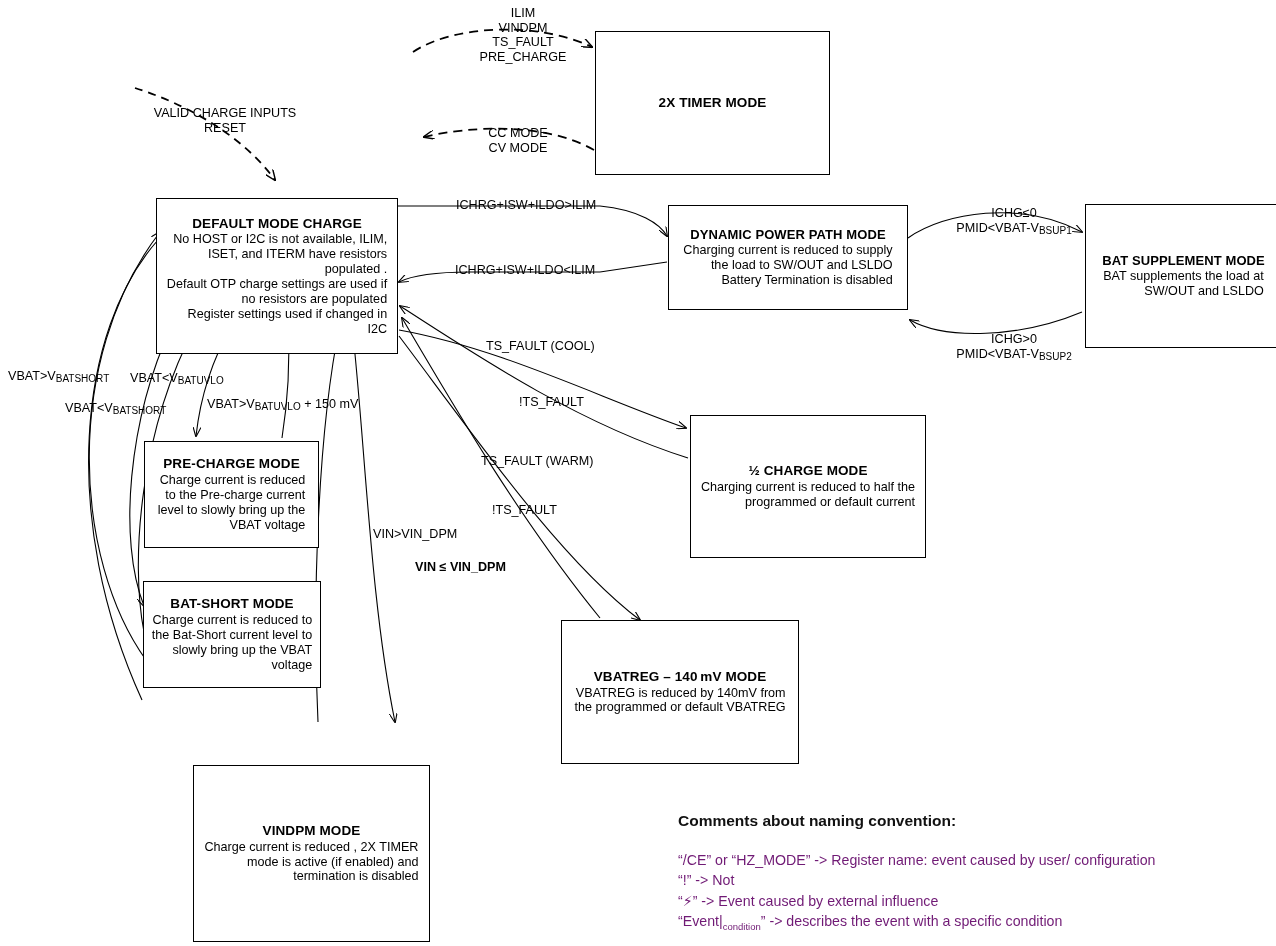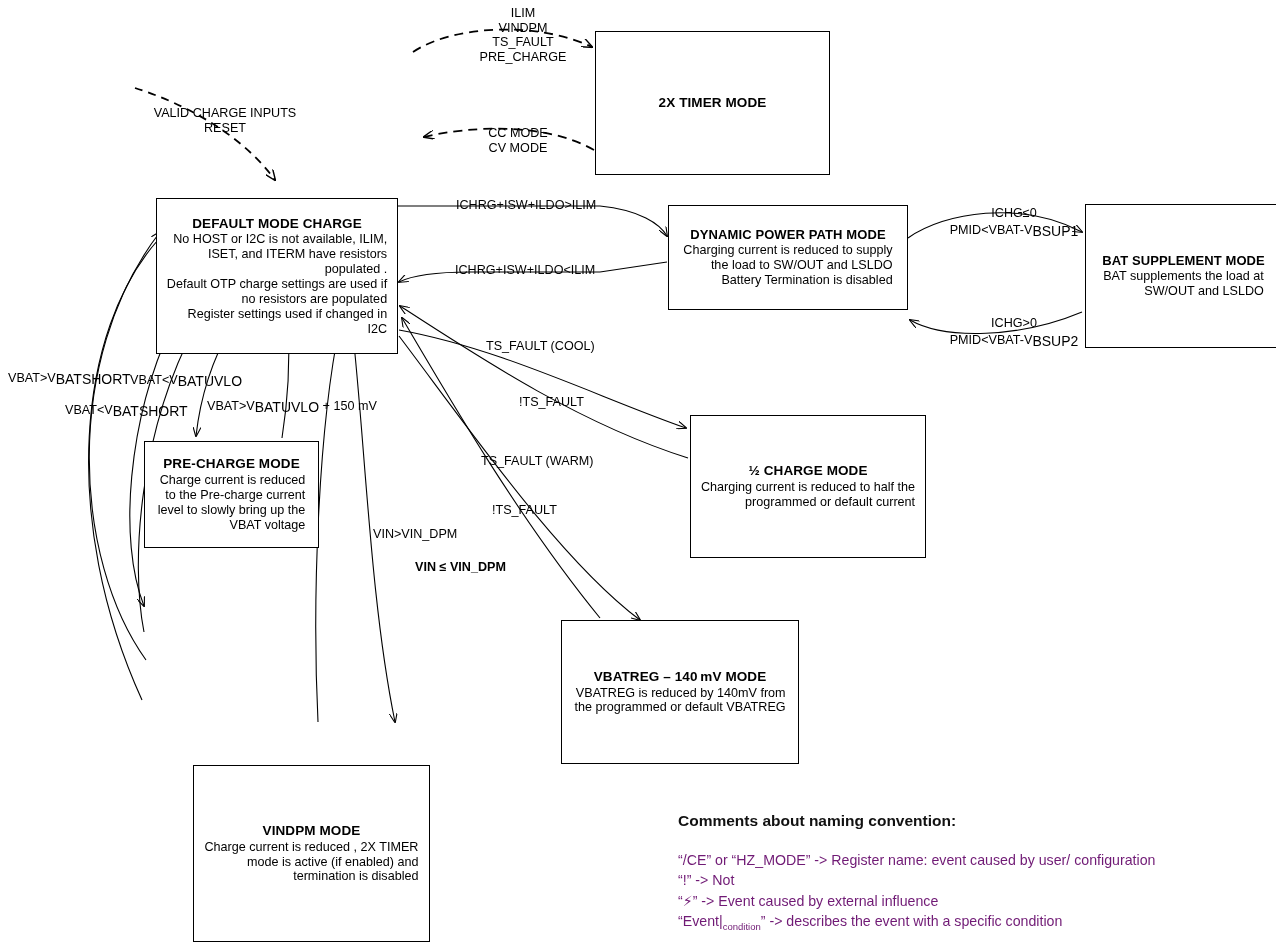--- a/index.html
+++ b/index.html
@@ -50,21 +50,21 @@
 
   
   .lbl{
     position:absolute;
     font-size:12.6px;
     white-space:nowrap;
     line-height:1.16;
     color:#000;
   }
   .lbl.ctr{text-align:center;}
-  .lbl sub{font-size:14px; vertical-align:baseline; position:relative; top:2px;}
+  .lbl sub{font-size:10px; vertical-align:baseline; position:relative; top:2px;}
 
   
   #comments{
     position:absolute;
     left:678px;
     top:812px;
     width:570px;
   }
   #comments .chead{
     font-size:15.5px;
@@ -176,20 +176,29 @@
   <div class="node" style="left:144px;top:441px;width:175px;height:107px;">
     <div class="ttl">PRE-CHARGE MODE</div>
     <div class="desc">
       <div>Charge current is reduced</div>
       <div>to the Pre-charge current</div>
       <div>level to slowly bring up the</div>
       <div>VBAT voltage</div>
     </div>
   </div>
 
+  <div class="node" style="left:143px;top:581px;width:178px;height:107px;">
+    <div class="ttl">BAT-SHORT MODE</div>
+    <div class="desc">
+      <div>Charge current is reduced to</div>
+      <div>the Bat-Short current level to</div>
+      <div>slowly bring up the VBAT</div>
+      <div>voltage</div>
+    </div>
+  </div>
 
   <div class="node" style="left:690px;top:415px;width:236px;height:143px;">
     <div class="ttl">½ CHARGE MODE</div>
     <div class="desc">
       <div>Charging current is reduced to half the</div>
       <div>programmed or default current</div>
     </div>
   </div>
 
   <div class="node" style="left:561px;top:620px;width:238px;height:144px;">
@@ -232,21 +241,21 @@
 
   <div class="lbl" style="left:455px;top:263px;">
     <span>ICHRG+ISW+ILDO&lt;ILIM</span>
   </div>
 
   <div class="lbl ctr" style="left:930px;top:206px;width:168px;">
     <div>ICHG≤0</div>
     <div><span>PMID&lt;VBAT-V</span><sub>BSUP1</sub></div>
   </div>
 
-  <div class="lbl ctr" style="left:930px;top:316px;width:168px;text-align:center;">
+  <div class="lbl ctr" style="left:930px;top:332px;width:168px;text-align:center;">
     <div>ICHG&gt;0</div>
     <div><span>PMID&lt;VBAT-V</span><sub>BSUP2</sub></div>
   </div>
 
   <div class="lbl" style="left:8px;top:369px;">
     <span>VBAT&gt;V</span><sub>BATSHORT</sub>
   </div>
 
   <div class="lbl" style="left:65px;top:401px;">
     <span>VBAT&lt;V</span><sub>BATSHORT</sub>

